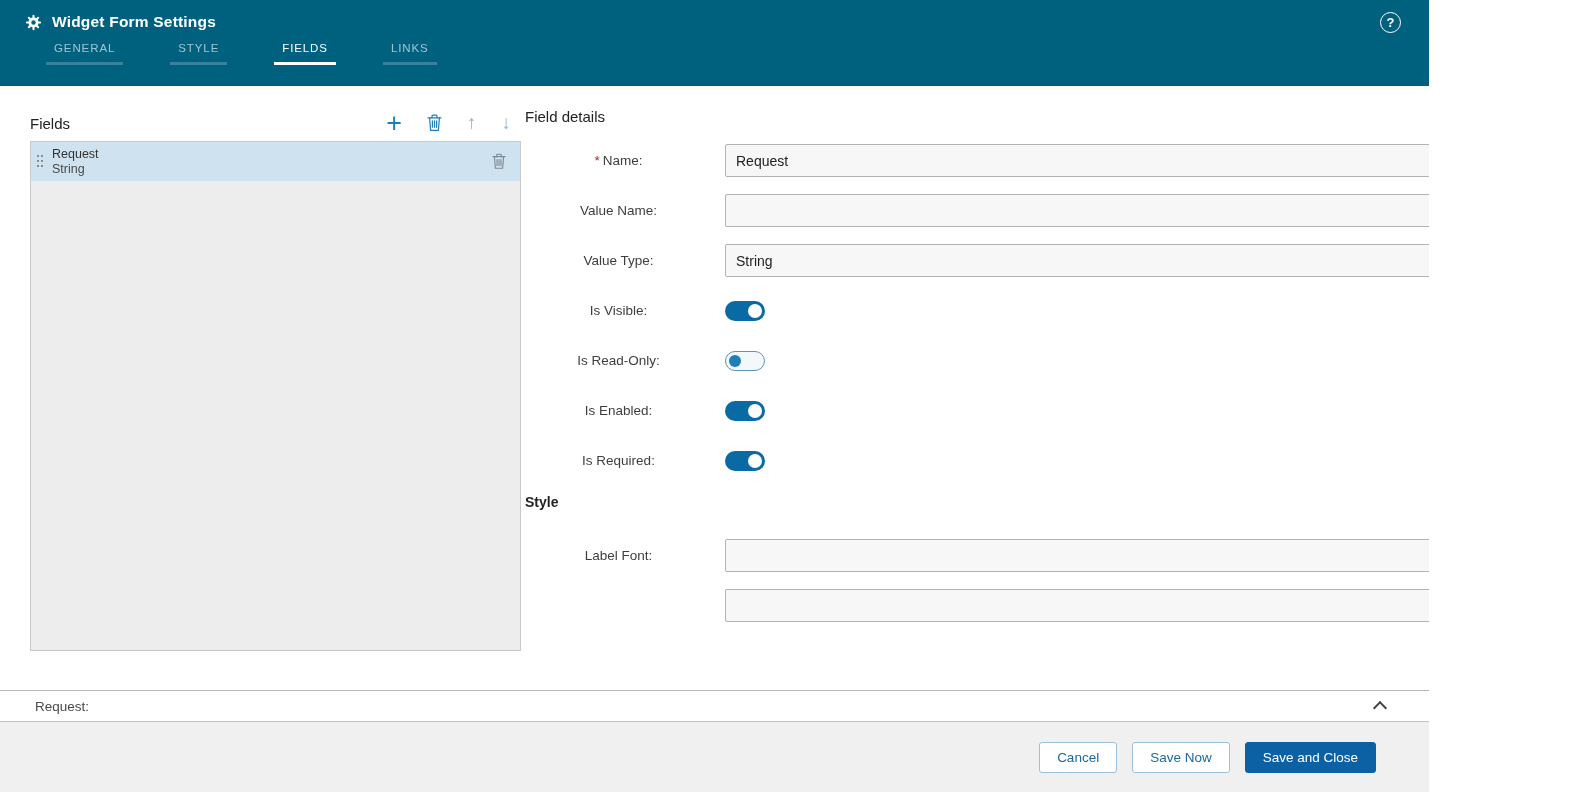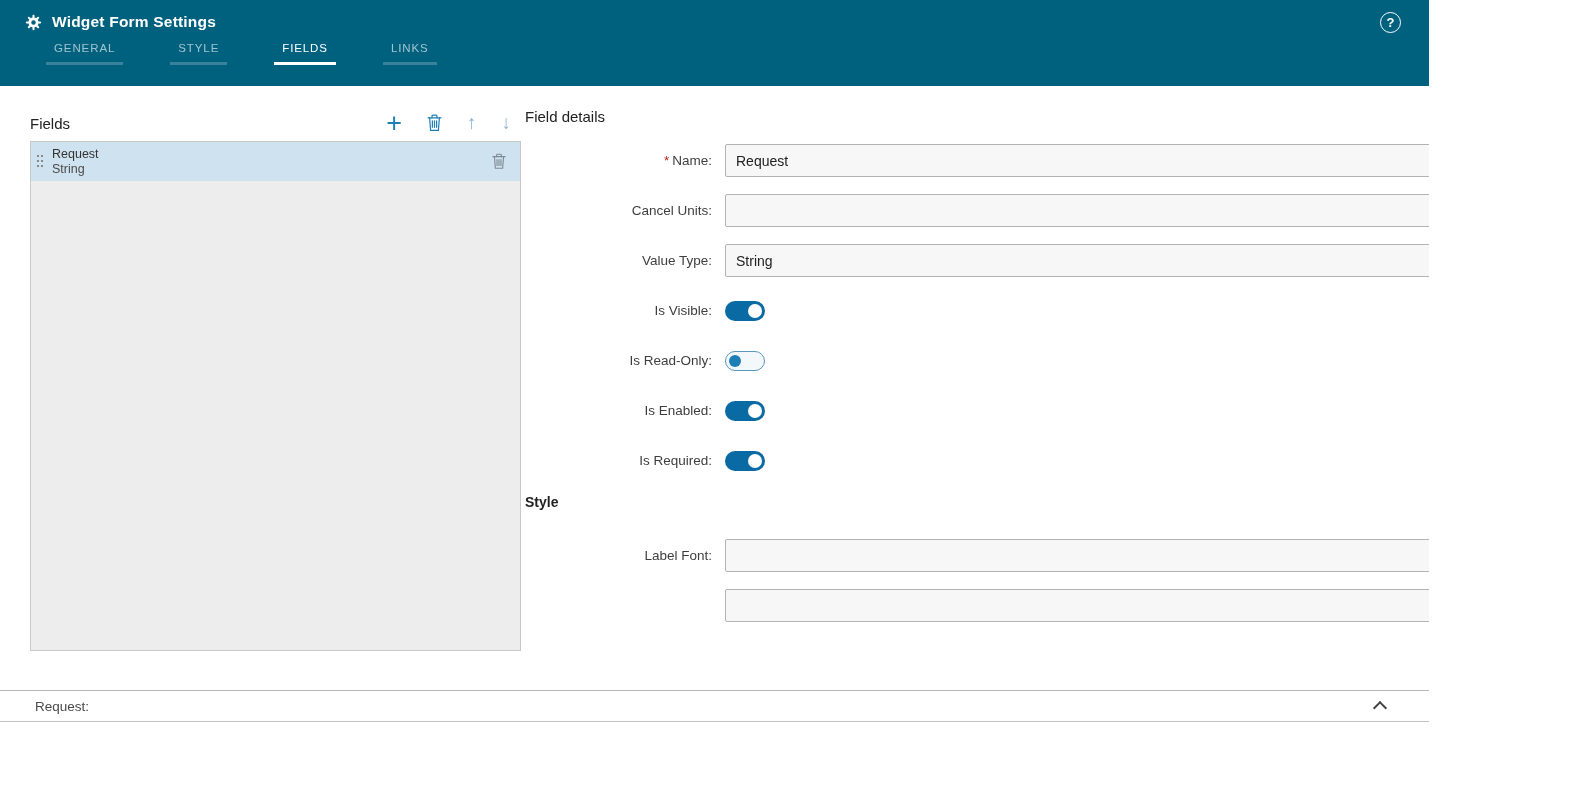--- a/index.html
+++ b/index.html
@@ -40,21 +40,21 @@
     background-size:4px 5px; }
   .item-text { flex:1; }
   .item-name { font-size:12.5px; color:#333; line-height:15px; }
   .item-type { font-size:12.5px; color:#4a4a4a; line-height:15px; }
   .item-trash { cursor:pointer; display:flex; align-items:center; }
 
   
   .details-panel { position:absolute; left:525px; top:22px; width:976px; height:547px; overflow:hidden; }
   .details-title { font-size:15px; color:#222; height:30px; margin-bottom:6px; }
   .form-row { display:flex; align-items:center; height:33px; margin-bottom:17px; }
-  .row-label { width:200px; text-align:right; padding-right:13px; font-size:13.5px;
+  .row-label { width:200px; text-align:center; padding-right:13px; font-size:13.5px;
     color:#3e3e3e; flex-shrink:0; white-space:nowrap; }
   .req { color:#b22222; margin-right:3px; }
   .control { flex:1; display:flex; align-items:center; }
   .text-input { width:100%; height:33px; border:1px solid #b3b3b3; border-radius:2px;
     background:#f7f7f7; padding:0 10px; font-size:14px; color:#222; font-family:inherit; outline:none; }
 
   .toggle { width:40px; height:20px; border-radius:10px; position:relative; cursor:pointer; flex-shrink:0; }
   .toggle.on { background:#0a6aa4; }
   .toggle.on::after { content:""; position:absolute; right:3px; top:3px; width:14px; height:14px;
     border-radius:50%; background:#fff; }
@@ -167,21 +167,21 @@
       <div class="details-title">Field details</div>
 
       <div class="form-row">
         <span class="row-label"><span class="req">*</span><span>Name:</span></span>
         <span class="control">
             <input class="text-input" type="text" value="Request" style="">
           </span>
       </div>
 
       <div class="form-row">
-        <span class="row-label">Cancel Units:</span>
+        <span class="row-label">Value Name:</span>
         <span class="control">
             <input class="text-input" type="text" style="">
           </span>
       </div>
 
 
       <div class="form-row">
         <span class="row-label">Value Type:</span>
         <span class="control">
           <span class="select">
@@ -243,14 +243,19 @@
     <div class="scrollbar">
       <div class="scrollbar-thumb"></div>
     </div>
   </div>
 
   <div class="comments-bar">
     <span class="comments-label">Request:</span>
     <span class="chevron-up"></span>
   </div>
 
+  <div class="footer">
+    <button class="btn btn-secondary">Cancel</button>
+    <button class="btn btn-secondary">Save Now</button>
+    <button class="btn btn-primary">Save and Close</button>
+  </div>
 
 </div>
 
 </body></html>

